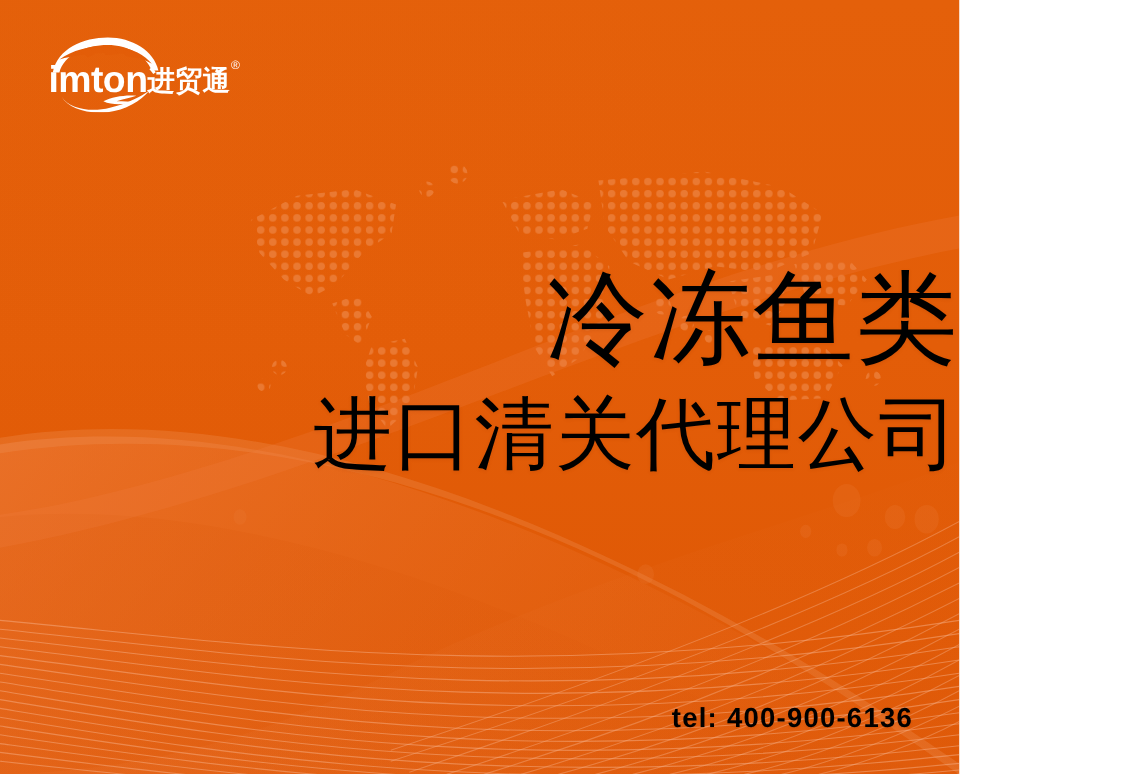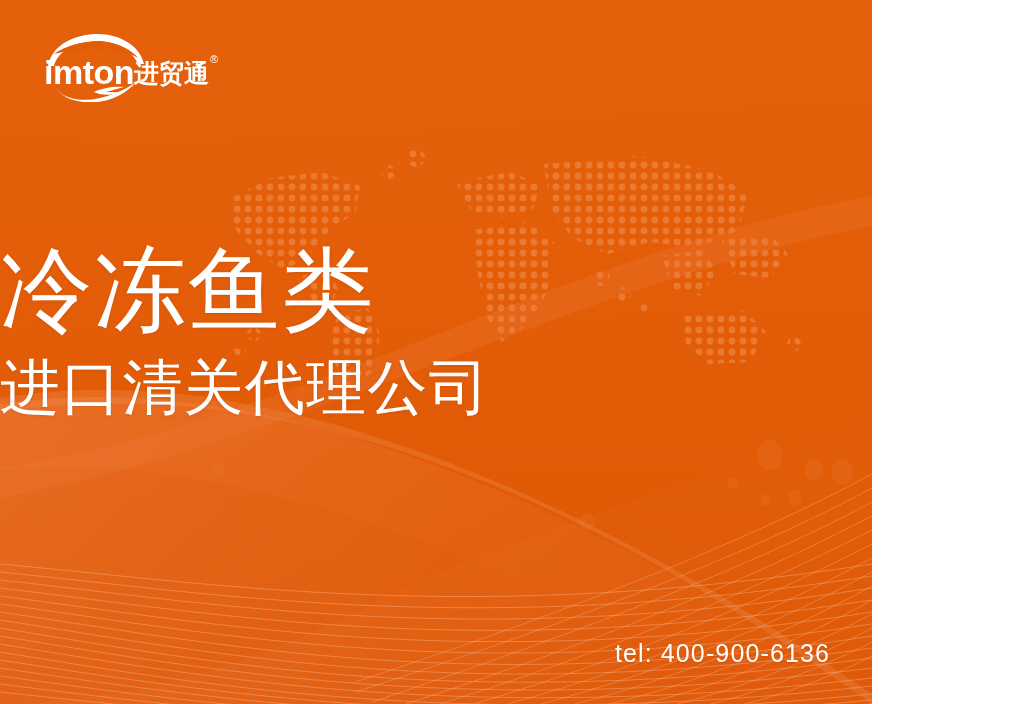--- a/index.html
+++ b/index.html
@@ -51,43 +51,43 @@
     left:42px;top:32px;
     width:210px;height:70px;
   }
   .logo svg{display:block;width:100%;height:100%;}
 
   
   .headline{
     position:absolute;
     left:0;right:0;
     top:236px;
-    text-align:left;
-    color:#ffffff;
+    text-align:right;
+    color:#000000;
     pointer-events:none;
   }
   .headline-line{
     display:block;
     font-family:"Liberation Sans","DejaVu Sans",sans-serif;
     font-weight:300;
     letter-spacing:.02em;
     line-height:1.18;
     text-shadow:0 1px 3px rgba(140,50,0,.18);
   }
   .headline-line-1{font-size:92px;}
-  .headline-line-2{font-size:60px;margin-top:8px;}
+  .headline-line-2{font-size:72px;margin-top:8px;}
 
   
   .telephone{
     position:absolute;
     right:42px;
     bottom:36px;
-    color:#ffffff;
+    color:#000000;
     font-size:25px;
-    font-weight:400;
+    font-weight:700;
     letter-spacing:.045em;
     white-space:nowrap;
     text-shadow:0 1px 2px rgba(140,50,0,.22);
   }
 </style>
 </head>
 <body>
 
 <div class="banner">
 

